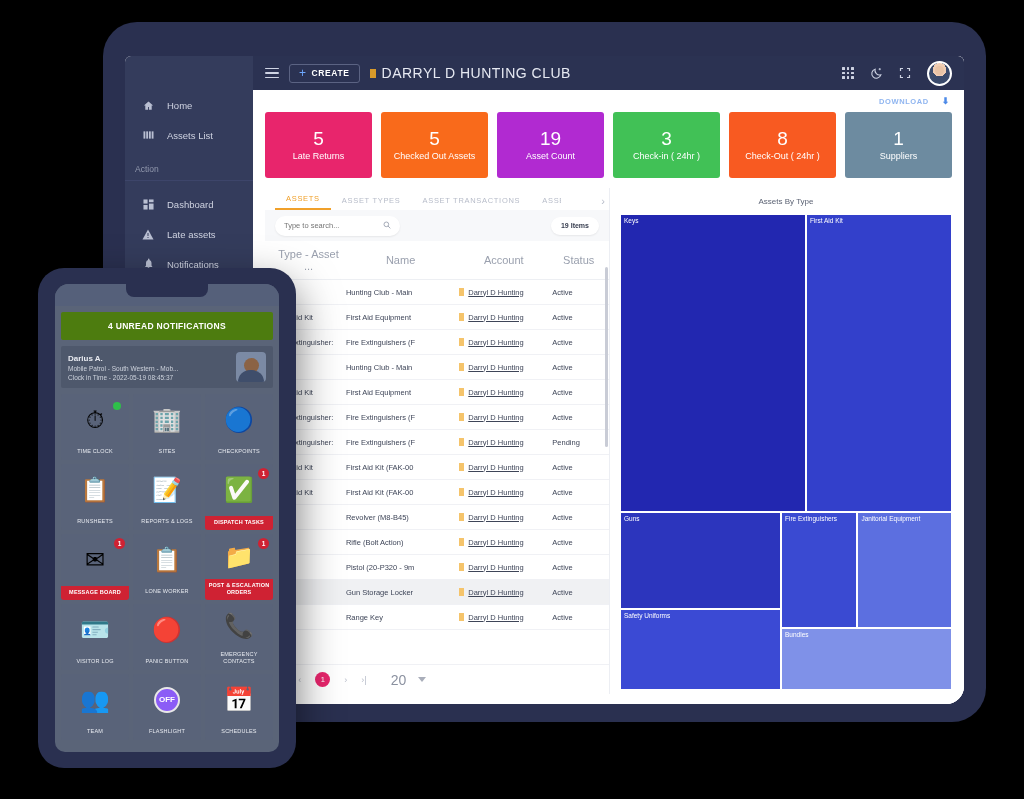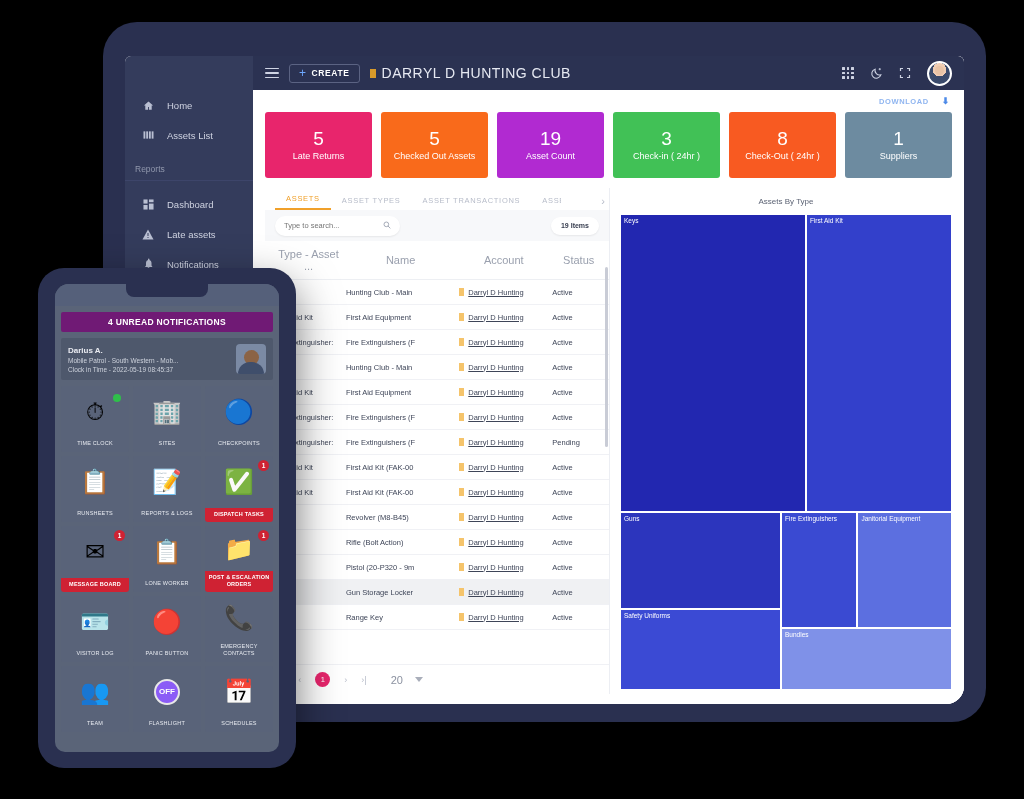--- a/index.html
+++ b/index.html
@@ -124,21 +124,21 @@
   .c2 { width: 112px; }
   .c3 { width: 92px; }
   .c4 { width: 56px; }
   .acct { display:flex; align-items:center; gap:4px; }
   .acct .sq { width:5px; height:8px; background:#f5c46b; flex:0 0 5px;}
   .acct a { color:#3e4558; text-decoration:underline; font-size:7.5px; white-space:nowrap; overflow:hidden; text-overflow:clip;}
   .scrollbar { position:absolute; right:1px; top:26px; width:3px; height:180px; background:#c9ccd6; border-radius:2px;}
   .pager { height:30px; display:flex; align-items:center; gap:14px; padding-left:14px; border-top:1px solid #f0f1f5;}
   .pg { font-size:9px; color:#b7bcc9; cursor:pointer; }
   .pg-cur { width:15px; height:15px; border-radius:50%; background:#e8256c; color:#fff; font-size:7.5px; display:flex;align-items:center;justify-content:center;cursor:pointer;}
-  .pg-size { margin-left:10px; display:flex; align-items:center; gap:12px; font-size:11px; color:#8b91a0; cursor:pointer;text-align:right;}
+  .pg-size { margin-left:10px; display:flex; align-items:center; gap:12px; font-size:14px; color:#8b91a0; cursor:pointer;text-align:right;}
   .caret { border-left:4px solid transparent; border-right:4px solid transparent; border-top:5px solid #a9aeba;}
 
   .panel-right { flex:1; display:flex; flex-direction:column; min-width:0; }
   .chart-title { text-align:center; font-size:8px; color:#5c6374; padding:9px 0 8px 0;}
   .treemap { position:relative; flex:1; margin-bottom: 4px; }
   .tm-cell { position:absolute; border:1px solid #fff; }
   .tm-lbl { position:absolute; left:3px; top:2px; font-size:6.5px; color:#fff; white-space:nowrap;}
 
   
   #phone-frame {
@@ -148,23 +148,23 @@
     box-shadow: 0 18px 44px rgba(0,0,0,.55);
   }
   #phone-screen {
     position:absolute; left:17px; top:16px; width:224px; height:468px;
     background:#5a6478; border-radius: 14px 14px 10px 10px; overflow:hidden;
   }
   .ph-notch { height:22px; background:#55607a; position:relative; }
   .ph-notch::after{content:"";position:absolute;left:50%;top:0;width:82px;height:13px;margin-left:-41px;background:#2a3050;border-radius:0 0 8px 8px;}
   .ph-body { padding: 6px 6px 0 6px; }
   .unread {
-    background:#701a75; color:#fff; text-align:center;
+    background:#4d7c0f; color:#fff; text-align:center;
     font-size:8.5px; font-weight:bold; letter-spacing:.3px;
-    height:20px; display:flex; align-items:center; justify-content:center; border-radius:2px;
+    height:28px; display:flex; align-items:center; justify-content:center; border-radius:2px;
     cursor:pointer;
   }
   .user-card { background:#4e586c; margin-top:6px; border-radius:2px; padding:6px 7px; display:flex; align-items:center; gap:6px;}
   .uc-txt { flex:1; min-width:0;}
   .uc-name { color:#e9ebf1; font-size:8px; font-weight:bold; }
   .uc-sub { color:#ced3dd; font-size:6.5px; margin-top:2px; white-space:nowrap; overflow:hidden;}
   .uc-av { width:30px;height:30px;border-radius:4px;overflow:hidden;position:relative;background:#7b8aa4;flex:0 0 30px;}
   .uc-av::before{content:"";position:absolute;left:50%;top:20%;width:15px;height:15px;margin-left:-7.5px;border-radius:50%;background:#8b6345;}
   .uc-av::after{content:"";position:absolute;left:50%;bottom:0;width:26px;height:12px;margin-left:-13px;border-radius:12px 12px 0 0;background:#3f4e6b;}
 
@@ -208,21 +208,21 @@
             <svg width="11" height="10" viewBox="0 0 24 22" fill="#b9bfd2">
                 <rect x="1" y="3" width="4" height="16"></rect>
                 <rect x="7" y="3" width="4" height="16"></rect>
                 <rect x="13" y="3" width="4" height="16"></rect>
                 <rect x="19" y="3" width="4" height="16"></rect>
               </svg>
           </span>
           <span>Assets List</span>
         </div>
 
-        <div class="nav-sec">Reports</div>
+        <div class="nav-sec">Action</div>
 
         <div class="nav-item" style="margin-top:8px">
           <span class="nv-ico">
             <svg width="11" height="11" viewBox="0 0 24 24" fill="#b9bfd2">
                 <rect x="1" y="1" width="9" height="9"></rect>
                 <rect x="13" y="1" width="10" height="6"></rect>
                 <rect x="1" y="13" width="9" height="10"></rect>
                 <rect x="13" y="10" width="10" height="13"></rect>
               </svg>
           </span>

